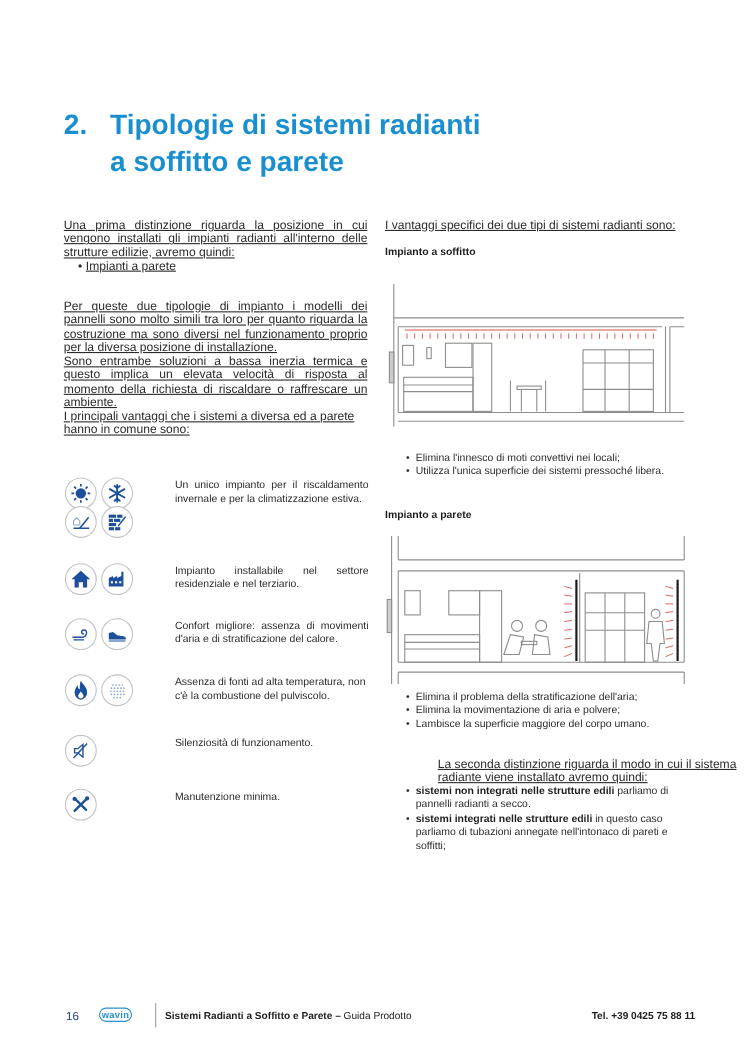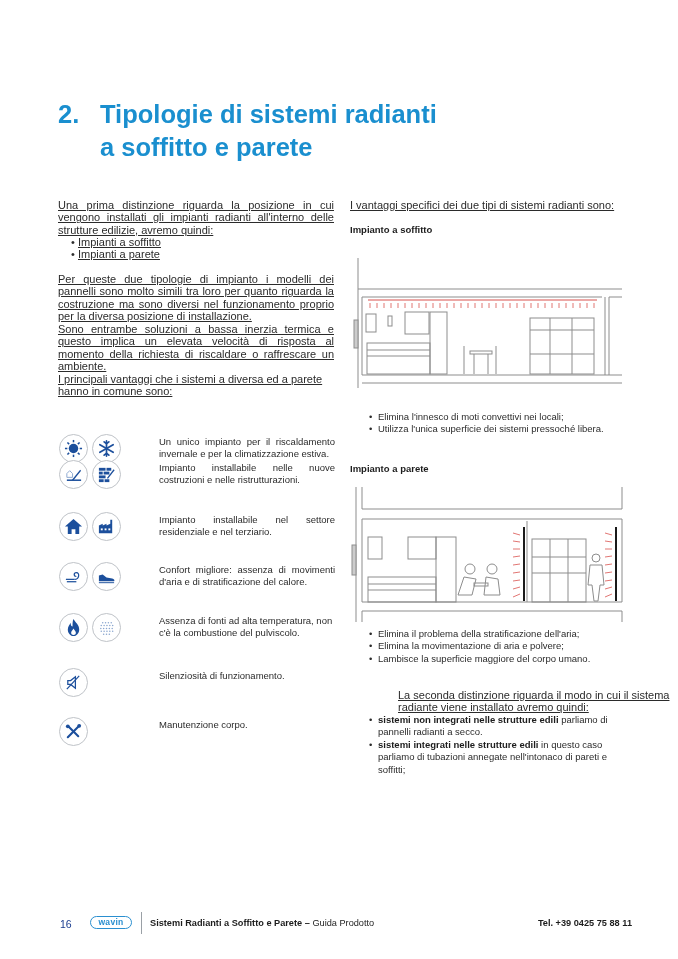--- a/index.html
+++ b/index.html
@@ -26,38 +26,37 @@
 
   .diagram { position: absolute; left: 350px; width: 280px; }
 
   .rlist { position: absolute; left: 350px; width: 285px; font-size: 9.5px; line-height: 12.4px; list-style: none; color: #2b2b2b; }
   .rlist li { position: relative; padding-left: 28px; }
   .rlist li::before { content: "•"; position: absolute; left: 19px; }
   .rlist b { color: #1d1d1d; }
 
   .footer { position: absolute; left: 0; top: 912px; width: 678px; height: 24px; }
   .pg { position: absolute; left: 60px; top: 6px; color: #1a3d8f; font-weight: normal; font-size: 10.5px; }
-  .logo { position: absolute; left: 90px; top: 4px; width: 42px; height: 13px; border: 1.3px solid #2a8fd0; border-radius: 7px; color: #2a8fd0; font-size: 8.5px; font-weight: bold; text-align: center; line-height: 11px; letter-spacing: 0.3px; }
+  .logo { position: absolute; left: 90px; top: 4px; width: 30px; height: 13px; border: 1.3px solid #2a8fd0; border-radius: 7px; color: #2a8fd0; font-size: 8.5px; font-weight: bold; text-align: center; line-height: 11px; letter-spacing: 0.3px; }
   .sep { position: absolute; left: 141px; top: 0px; width: 1px; height: 22px; background: #9aa0a6; }
   .ftitle { position: absolute; left: 150px; top: 6px; font-size: 9.2px; color: #1d1d1d; white-space: nowrap; }
   .ftitle b { font-weight: bold; }
   .tel { position: absolute; right: 46px; top: 6px; font-size: 9.2px; font-weight: bold; color: #1d1d1d; }
 </style>
 </head>
 <body>
 
 <div class="title">
   <span class="num">2.</span>
   <span class="l1">Tipologie di sistemi radianti</span>
   <span class="l2">a soffitto e parete</span>
 </div>
 
 <p class="para justify" style="left:58px; top:199px; width:276px;">Una prima distinzione riguarda la posizione in cui vengono installati gli impianti radianti all'interno delle strutture edilizie, avremo quindi:</p>
 <ul class="para bullets-dot" style="left:58px; top:236px; width:276px;">
-  <li>Impianti a soffitto</li>
   <li>Impianti a parete</li>
 </ul>
 <p class="para justify" style="left:58px; top:273px; width:276px;">Per queste due tipologie di impianto i modelli dei pannelli sono molto simili tra loro per quanto riguarda la costruzione ma sono diversi nel funzionamento proprio per la diversa posizione di installazione.</p>
 <p class="para justify" style="left:58px; top:323px; width:276px;">Sono entrambe soluzioni a bassa inerzia termica e questo implica un elevata velocità di risposta al momento della richiesta di riscaldare o raffrescare un ambiente.</p>
 <p class="para" style="left:58px; top:373px; width:276px;">I principali vantaggi che i sistemi a diversa ed a parete hanno in comune sono:</p>
 
 <div class="adv-row" style="top:410px;margin-top:24px;">
   <div class="icon-circle" style="left:1px;">
     <svg viewBox="0 0 20 20">
         <circle cx="10" cy="10" r="5" fill="#1c4f9c"></circle>
@@ -102,21 +101,20 @@
           <rect x="10" y="3" width="5" height="3"></rect>
           <rect x="2" y="7" width="4" height="3"></rect>
           <rect x="7" y="7" width="6" height="3"></rect>
           <rect x="2" y="11" width="7" height="3"></rect>
           <rect x="2" y="15" width="5" height="3"></rect>
           <rect x="8" y="15" width="5" height="3"></rect>
         </g>
         <path d="M11 14 L18 5" stroke="#1c4f9c" stroke-width="1.4"></path>
       </svg>
   </div>
-  <p class="adv-text justify">Impianto installabile nelle nuove costruzioni e nelle ristrutturazioni.</p>
 </div>
 
 <div class="adv-row" style="top:512px;">
   <div class="icon-circle" style="left:1px;">
     <svg viewBox="0 0 20 20">
         <path d="M10 2 L19 10 H16 V18 H12 V13 H8 V18 H4 V10 H1 Z" fill="#1c4f9c"></path>
       </svg>
   </div>
   <div class="icon-circle" style="left:34px;">
     <svg viewBox="0 0 20 20">
@@ -204,21 +202,21 @@
   <div class="icon-circle" style="left:1px;">
     <svg viewBox="0 0 20 20">
         <g stroke="#1c4f9c" stroke-width="2.2" stroke-linecap="round">
           <line x1="4" y1="16" x2="16" y2="4"></line>
           <line x1="5" y1="5" x2="15" y2="15"></line>
         </g>
         <circle cx="16" cy="4" r="2" fill="#1c4f9c"></circle>
         <circle cx="4" cy="4.5" r="2" fill="#1c4f9c"></circle>
       </svg>
   </div>
-  <p class="adv-text">Manutenzione corpo.</p>
+  <p class="adv-text">Manutenzione minima.</p>
 </div>
 
 <p class="para" style="left:350px; top:199px; width:285px;">I vantaggi specifici dei due tipi di sistemi radianti sono:</p>
 <div class="subhead" style="top:224px;">Impianto a soffitto</div>
 
 <svg class="diagram" style="top:258px; height:130px;" viewBox="0 0 280 130">
   <g stroke="#8d8d8d" fill="none" stroke-width="1">
     <line x1="8" y1="0" x2="8" y2="130"></line>
     <line x1="8" y1="31" x2="272" y2="31"></line>
     <line x1="12" y1="39" x2="12" y2="117"></line>

